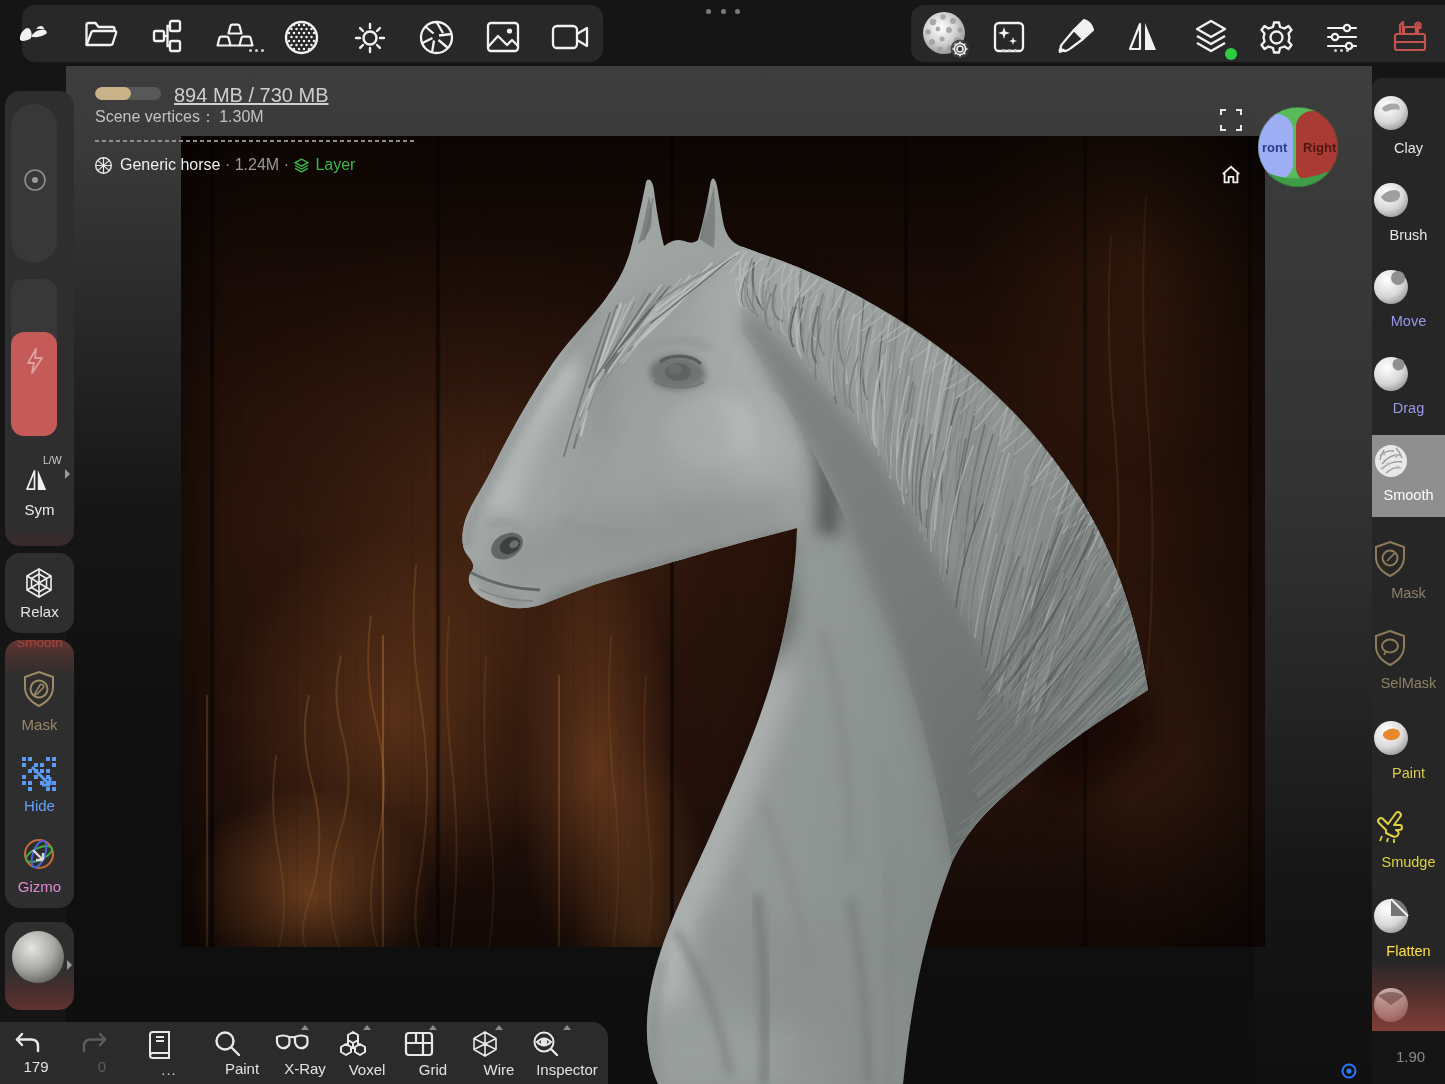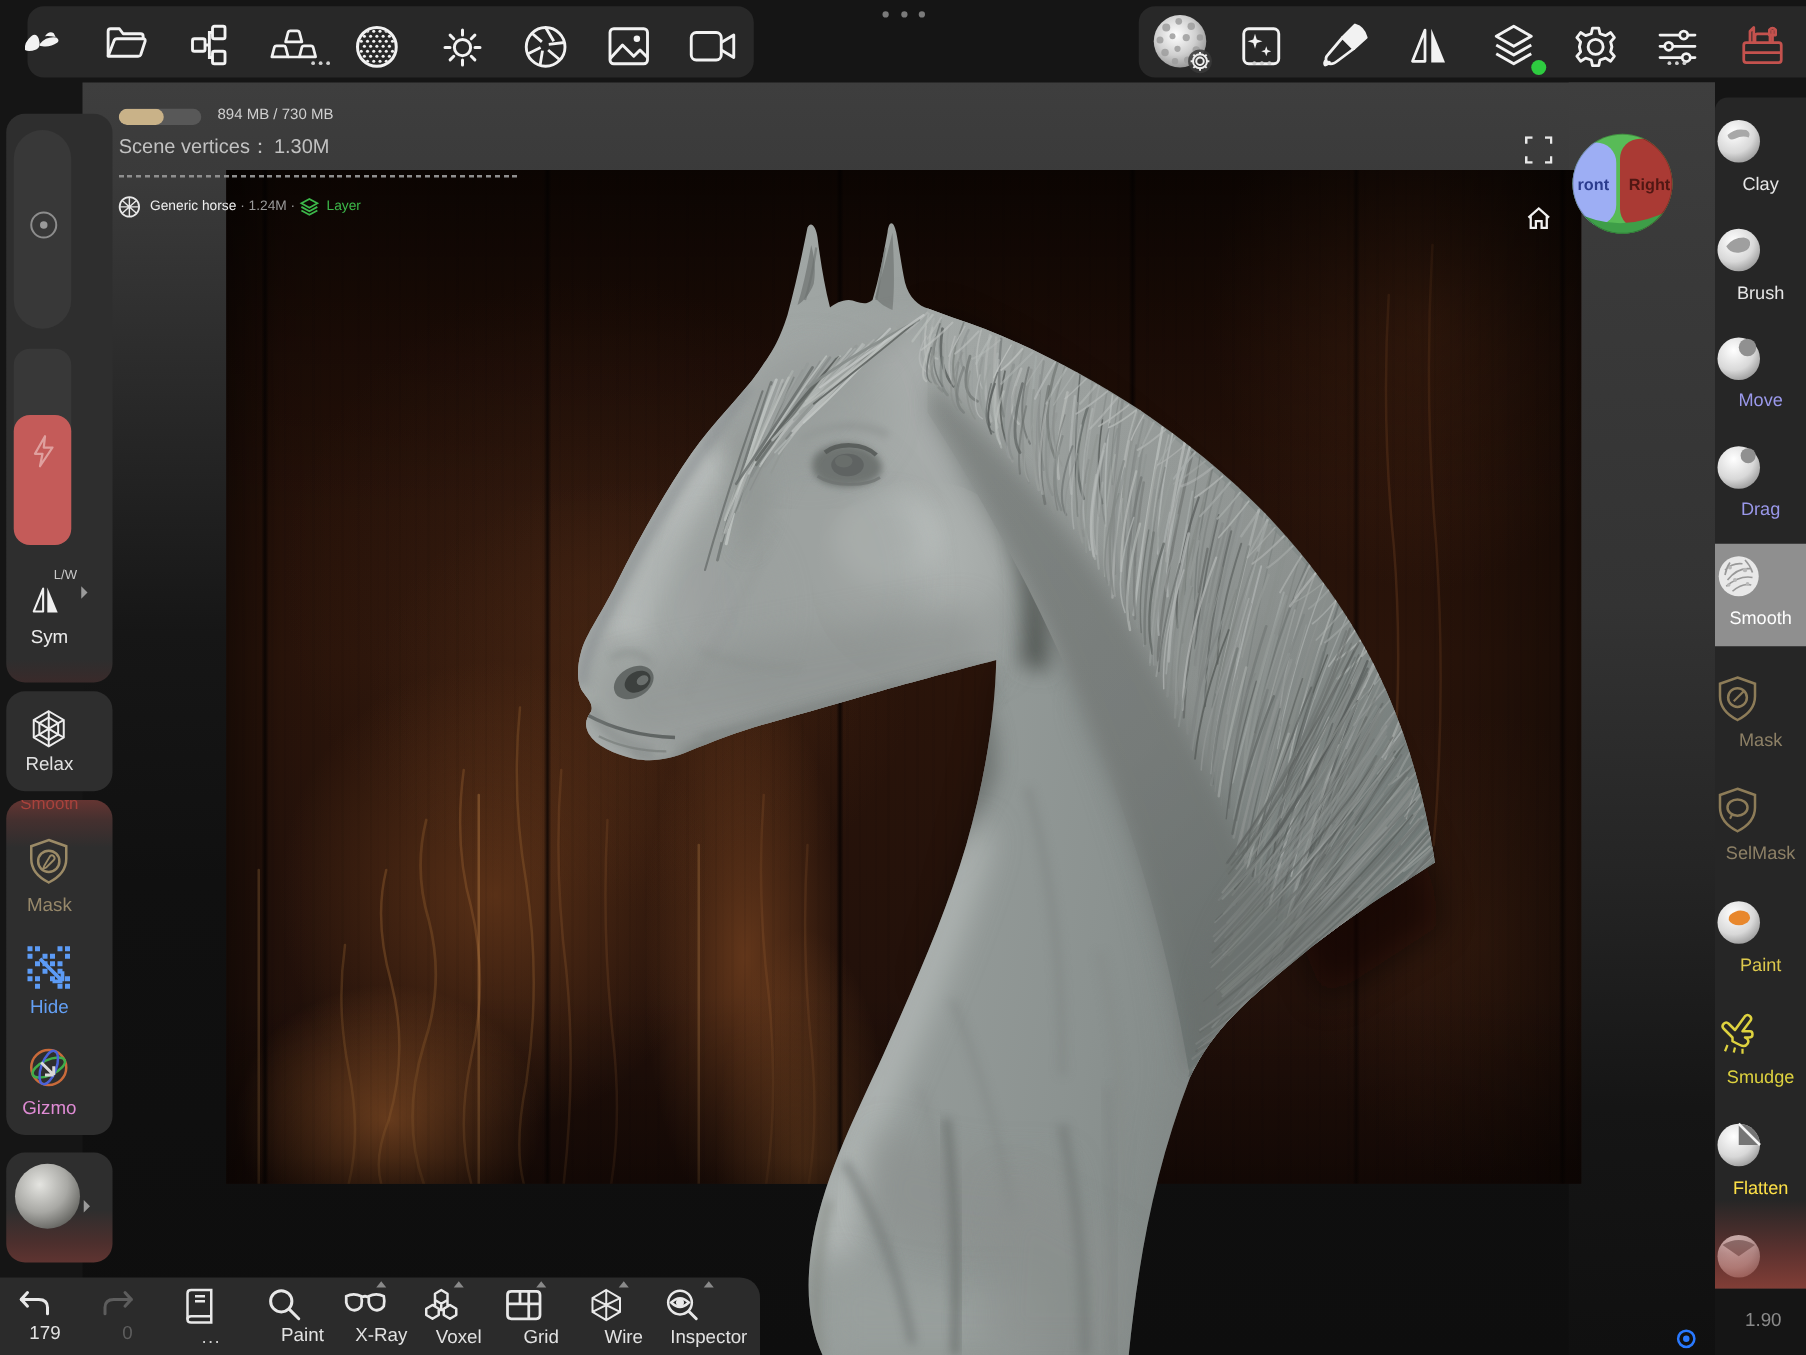--- a/index.html
+++ b/index.html
@@ -29,21 +29,21 @@
     background:repeating-linear-gradient(90deg, rgba(0,0,0,.16) 0 2px, rgba(0,0,0,0) 2px 6px, rgba(0,0,0,.07) 6px 7px, rgba(0,0,0,0) 7px 13px, rgba(0,0,0,.12) 13px 15px, rgba(0,0,0,0) 15px 23px);}
   .plank{position:absolute;top:0;height:100%;width:6px;
     background:linear-gradient(90deg,rgba(0,0,0,0) 0,rgba(8,3,2,.75) 45%,rgba(8,3,2,.75) 55%,rgba(0,0,0,0) 100%);}
   #woodvig{left:181px;top:136px;width:1084px;height:811px;
     background:linear-gradient(180deg, rgba(0,0,0,.55) 0, rgba(0,0,0,.2) 140px, rgba(0,0,0,0) 280px, rgba(0,0,0,0) 660px, rgba(0,0,0,.3) 790px, rgba(5,2,1,.45) 100%),
                linear-gradient(90deg, rgba(0,0,0,.42) 0, rgba(0,0,0,.05) 45px, rgba(0,0,0,0) 90px, rgba(0,0,0,0) 950px, rgba(0,0,0,.25) 1035px, rgba(0,0,0,.4) 100%);}
   #tbL{left:22px;top:5px;width:581px;height:57px;background:#282828;border-radius:13px;}
   #tbR{left:911px;top:5px;width:534px;height:57px;background:#282828;border-radius:13px 0 0 13px;}
 
   
-  .lpanel{position:absolute;left:5px;width:69px;background:#2e2e2e;border-radius:15px;padding-left:16px;}
+  .lpanel{position:absolute;left:5px;width:69px;background:#2e2e2e;border-radius:15px;}
   
   #rbar{left:1372px;top:78px;width:73px;height:953px;background:#262626;border-radius:10px 0 0 0;overflow:hidden;}
   .ritem{position:absolute;left:0;width:73px;text-align:center;}
   .rlabel{font-size:14.5px;color:#e6e6e6;}
 
   
   #bbar{left:0;top:1022px;width:608px;height:62px;background:#2b2b2b;border-radius:0 16px 0 0;}
   .bitem{position:absolute;top:0;height:62px;text-align:center;color:#e2e2e2;font-size:15px;}
   .caret{position:absolute;top:3px;left:50%;margin-left:-4px;width:0;height:0;border-bottom:5px solid #8a8a8a;border-left:4px solid transparent;border-right:4px solid transparent;}
 
@@ -760,24 +760,24 @@
 <path d="M739,252 Q689,286 656,310" stroke="#c2c6c4" stroke-width="1.7" opacity="0.82"></path>
   </g>
   <path d="M742,246 C812,268 870,300 920,336 C974,376 1022,424 1062,472 C1098,524 1120,570 1136,622 L1148,690 C1118,710 1088,730 1050,757 C1002,795 972,820 952,862 C940,790 920,700 880,600 C850,520 800,420 742,330 Z" fill="url(#gMD)"></path>
   <path d="M1000,700 C1030,722 1060,732 1100,718 L1050,757 C1010,787 980,815 958,850 C950,800 965,745 1000,700 Z" fill="#6d7270" filter="url(#b8)" opacity="0.5"></path>
 </g>
 </svg>
 
   <div class="abs" style="left:95px;top:87px;width:66px;height:13px;border-radius:7px;background:#585858;overflow:hidden">
     <div style="width:36px;height:13px;border-radius:7px;background:#c9b288"></div>
   </div>
-  <div class="abs" style="left:174px;top:84px;font-size:12px;color:#cfcfcf;">894 MB / 730 MB</div>
+  <div class="abs" style="left:174px;top:84px;font-size:20px;color:#cfcfcf;text-decoration:underline;">894 MB / 730 MB</div>
   <div class="abs" style="left:95px;top:107px;font-size:16px;color:#c2c2c2;">Scene vertices： 1.30M</div>
   <div class="abs" style="left:95px;top:140px;width:320px;height:2px;background:repeating-linear-gradient(90deg,#8f8f8f 0 4px,transparent 4px 7px)"></div>
-  <div class="abs" style="left:94px;top:155px;height:20px;display:flex;align-items:center;font-size:11px;color:#efefef;">
+  <div class="abs" style="left:94px;top:155px;height:20px;display:flex;align-items:center;font-size:16px;color:#efefef;">
     <svg width="19" height="19" viewBox="0 0 20 20" style="margin-right:7px">
       <circle cx="10" cy="10" r="8.2" fill="none" stroke="#e8e8e8" stroke-width="1.5"></circle>
       <path d="M10,1.8 L10,18.2 M1.8,10 L18.2,10 M4,4.6 L16,15.4 M16,4.6 L4,15.4" stroke="#e8e8e8" stroke-width="1.2"></path>
     </svg>
     <span>Generic horse</span>
     <span style="color:#9a9a9a">&nbsp;· 1.24M ·&nbsp;</span>
     <svg width="17" height="17" viewBox="0 0 24 24" style="margin-right:5px">
       <path d="M12,3 L21,8 L12,13 L3,8 Z" fill="none" stroke="#3cb84a" stroke-width="2"></path>
       <path d="M3,12 L12,17 L21,12" fill="none" stroke="#3cb84a" stroke-width="2"></path>
       <path d="M3,16 L12,21 L21,16" fill="none" stroke="#3cb84a" stroke-width="2"></path>

